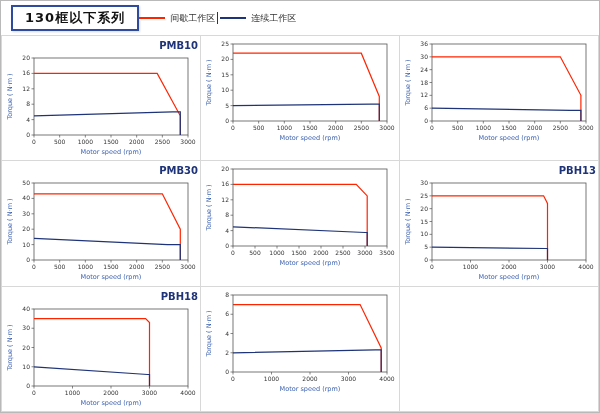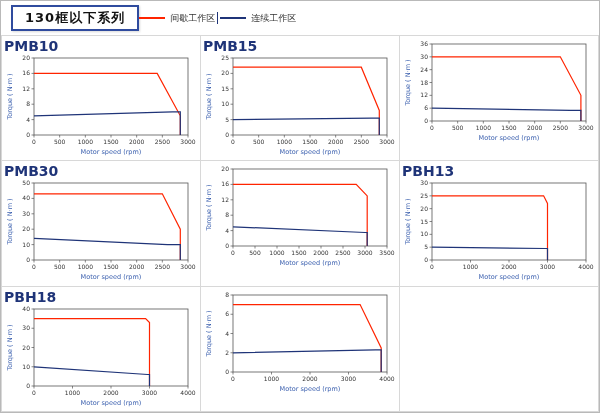--- a/index.html
+++ b/index.html
@@ -6,21 +6,21 @@
   .page{width:600px;height:413px;background:#ffffff;border:1px solid #b9b9b9;box-sizing:border-box;margin:0 auto;overflow:hidden;}
   .header{height:34px;display:flex;align-items:center;justify-content:flex-start;padding:0 10px;box-sizing:border-box;}
   .series-title-box{border:2px solid #2f4b9e;background:#fff;padding:2px 12px;font-size:13px;font-weight:bold;color:#111;letter-spacing:1px;box-shadow:1px 1px 2px rgba(0,0,0,0.15);}
   .legend{display:flex;align-items:center;gap:2px;}
   .legend-item{display:flex;align-items:center;gap:5px;}
   .legend-line{width:26px;height:2px;display:inline-block;}
   .legend-label{font-size:9px;color:#333;}
   .legend-divider{width:1px;height:12px;background:#1f3478;}
   .grid{display:grid;grid-template-columns:repeat(3,1fr);grid-template-rows:repeat(3,1fr);height:377px;border-top:1px solid #d8d8d8;border-left:1px solid #d8d8d8;box-sizing:border-box;}
   .cell{border-right:1px solid #d8d8d8;border-bottom:1px solid #d8d8d8;box-sizing:border-box;padding:3px 2px 0 2px;overflow:hidden;}
-  .chart-title{text-align:left;font-size:14px;font-weight:bold;color:#1f3478;height:14px;line-height:14px;}
+  .chart-title{text-align:right;font-size:10px;font-weight:bold;color:#1f3478;height:14px;line-height:14px;}
   svg{display:block;margin:0 auto;}
   .tick{font-size:6px;fill:#333;font-family:"DejaVu Sans","Liberation Sans",sans-serif;}
   .axis{font-size:6.5px;fill:#3a5fae;font-family:"DejaVu Sans","Liberation Sans",sans-serif;}
 </style>
 </head>
 <body>
 
 <div class="page">
   <div class="header">
     <div class="series-title-box">130框以下系列</div>
@@ -68,21 +68,20 @@
           <text class="tick" x="25" y="22.4" text-anchor="end">16</text>
           <line x1="26.5" y1="5" x2="29" y2="5" stroke="#555" stroke-width="0.7"></line>
           <text class="tick" x="25" y="7" text-anchor="end">20</text>
           <text class="axis" x="106" y="101" text-anchor="middle">Motor speed (rpm)</text>
           <text class="axis" transform="translate(7,43.5) rotate(-90)" text-anchor="middle">Torque ( N·m )</text>
           <polyline points="29.0,20.4 152.2,20.4 175.3,62.8 175.3,82.0" fill="none" stroke="#ff2400" stroke-width="1.2"></polyline>
           <polyline points="29.0,62.8 167.6,58.9 175.3,58.9 175.3,82.0" fill="none" stroke="#1f3478" stroke-width="1.2"></polyline>
         </svg>
     </div>
     <div class="cell">
-      <div class="chart-title">PMB15</div>
       <svg width="192" height="104">
           <rect x="29" y="5" width="154" height="77" fill="#fff" stroke="#555" stroke-width="0.8"></rect>
           <line x1="29" y1="82" x2="29" y2="84.5" stroke="#555" stroke-width="0.7"></line>
           <text class="tick" x="29" y="91" text-anchor="middle">0</text>
           <line x1="54.666666666666664" y1="82" x2="54.666666666666664" y2="84.5" stroke="#555" stroke-width="0.7"></line>
           <text class="tick" x="54.666666666666664" y="91" text-anchor="middle">500</text>
           <line x1="80.33333333333333" y1="82" x2="80.33333333333333" y2="84.5" stroke="#555" stroke-width="0.7"></line>
           <text class="tick" x="80.33333333333333" y="91" text-anchor="middle">1000</text>
           <line x1="106" y1="82" x2="106" y2="84.5" stroke="#555" stroke-width="0.7"></line>
           <text class="tick" x="106" y="91" text-anchor="middle">1500</text>

